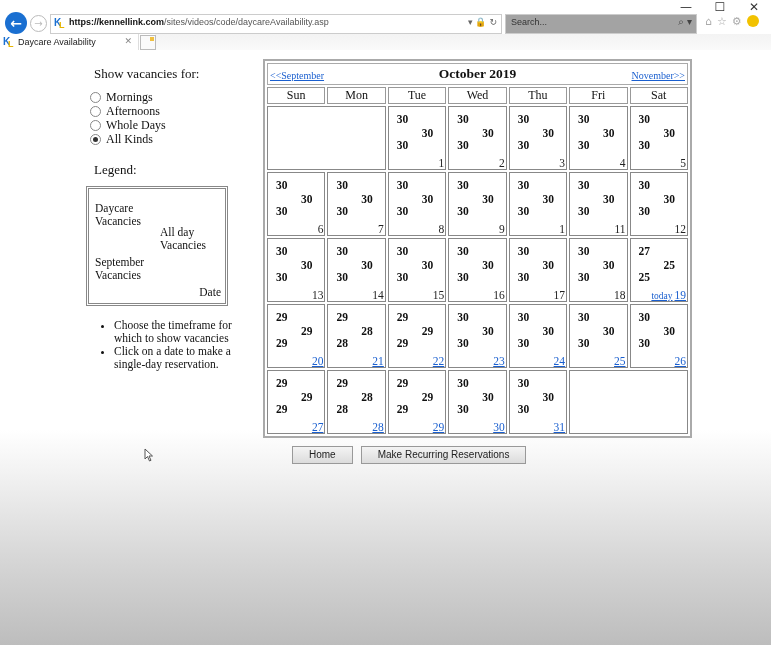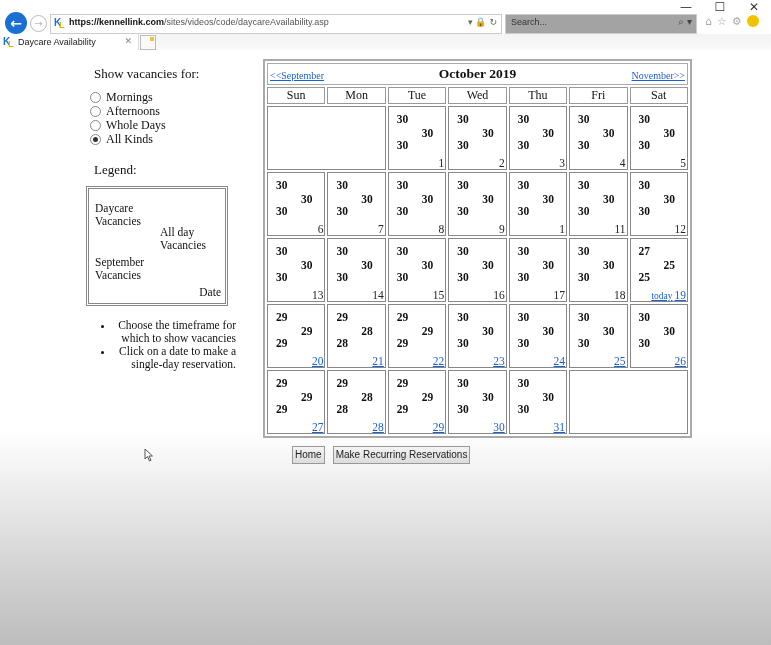--- a/index.html
+++ b/index.html
@@ -39,21 +39,21 @@
   .radio { display:flex; align-items:center; height:14px; font-size:12px; }
   .rb { width:9px; height:9px; border:1px solid #888; border-radius:50%; margin-right:5px; position:relative; background:#fff; }
   .rb.on:after { content:""; position:absolute; left:2px; top:2px; width:5px; height:5px; border-radius:50%; background:#333; }
   .legend-h { margin-top:16px; }
   .legend { margin-top:3px; width:136px; height:114px; border:3px double #888; position:relative; font-size:11.5px; line-height:13px; }
   .lg-m { position:absolute; left:6px; top:13px; }
   .lg-a { position:absolute; left:71px; top:37px; }
   .lg-af { position:absolute; left:6px; top:67px; }
   .lg-d { position:absolute; right:4px; bottom:4px; }
   .instr-h { margin-top:17px; }
-  .instr { margin:13px 0 0 0; padding-left:28px; font-size:11.5px; line-height:13px;text-align:right; }
+  .instr { margin:13px 0 0 0; padding-left:28px; font-size:11.5px; line-height:13px; }
   .instr li { margin:0; }
 
   
   .cal { position:absolute; left:263px; top:59px; width:425px; border:2px solid #aaa; background:#fff; }
   .cal table { border-collapse:separate; border-spacing:2px; width:100%; table-layout:fixed; }
   .cal td { border:1px solid #888; padding:0; }
   .hdr td { border:1px solid #aaa; height:20px; }
   .hdr-inner { position:relative; height:20px; }
   .nav { position:absolute; top:6px; font-size:10px; color:#1a5fcf; text-decoration:underline; }
   .nav.prev { left:2px; } .nav.next { right:2px; }
@@ -62,21 +62,21 @@
   .day { height:62px; position:relative; vertical-align:top; }
   .day.empty { }
   .v { position:absolute; font-size:11.5px; font-weight:bold; }
   .v.m { left:8px; top:6px; } .v.d { right:12px; top:20px; } .v.a { left:8px; top:32px; }
   .dn { position:absolute; right:1px; bottom:0; font-size:11.5px; color:#222; }
   .dn.link { color:#1a5fcf; text-decoration:underline; }
   .dn.today { font-size:11.5px; }
   .dn.today span.t { font-size:9.5px; margin-right:2px; }
 
   .btns { position:absolute; left:292px; top:446px; display:flex; gap:8px; }
-  .btn { height:16px; padding:0 2px; border:1px solid #999; background:linear-gradient(#f4f4f4,#dcdcdc); font:10px "Liberation Sans",sans-serif; color:#222; line-height:16px; }
+  .btn { height:16px; padding:0 16px; border:1px solid #999; background:linear-gradient(#f4f4f4,#dcdcdc); font:10px "Liberation Sans",sans-serif; color:#222; line-height:16px; }
   .cursor { position:absolute; left:144px; top:448px; width:0; height:0; border-left:6px solid transparent; border-right:6px solid transparent; }
   .cursor svg { position:absolute; left:-6px; top:0; }
 </style>
 </head>
 <body>
 
 <div class="chrome">
   <div class="winctl">
     <span>—</span>
     <span>☐</span>

